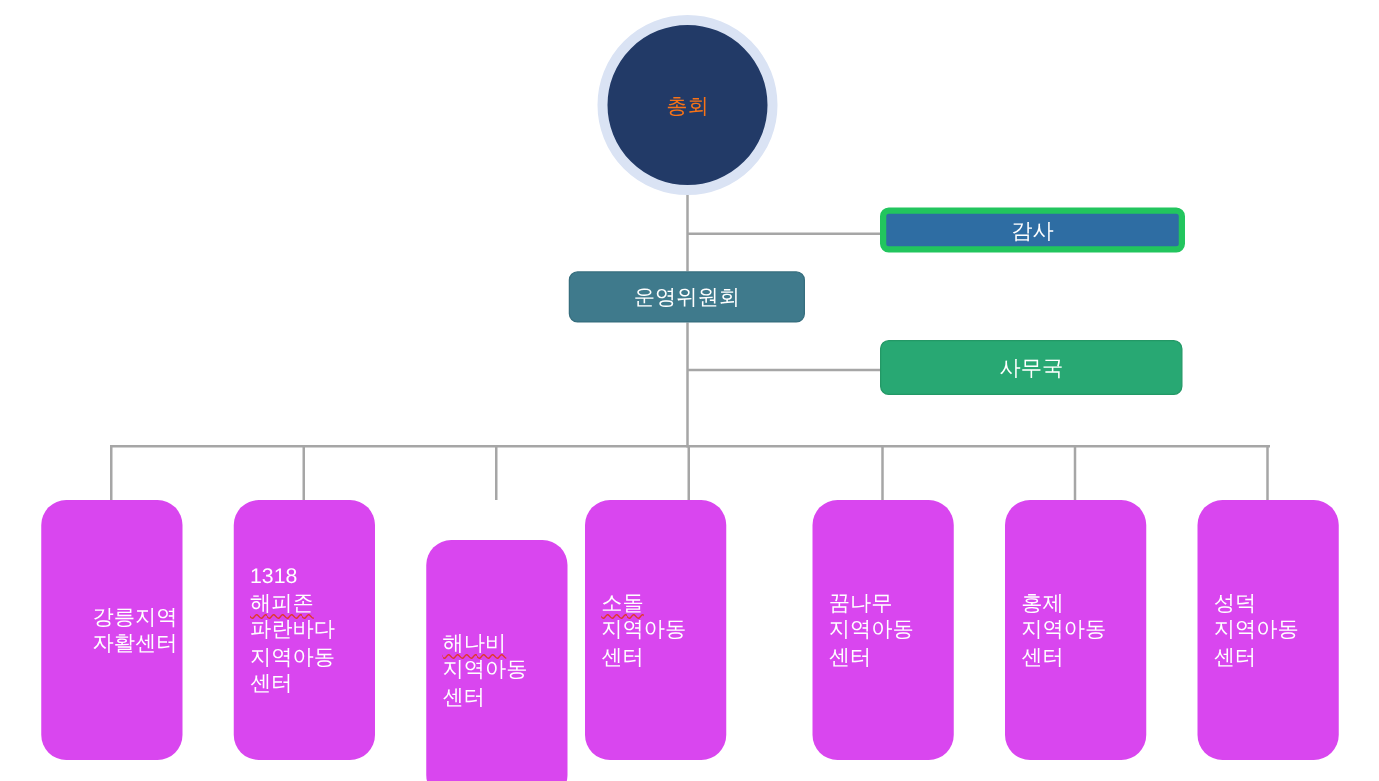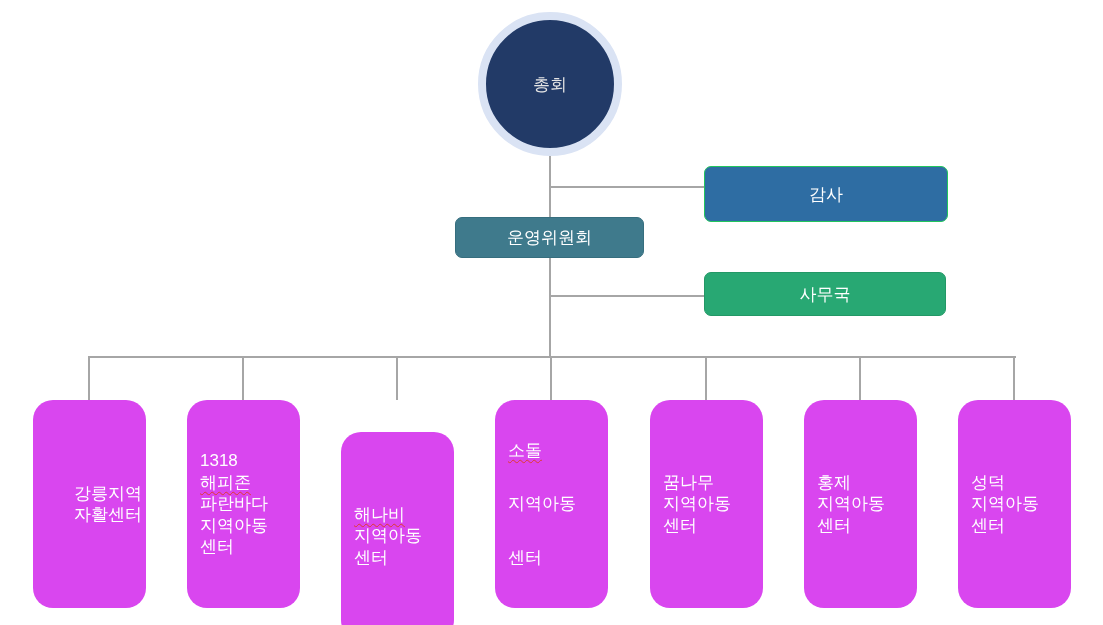--- a/index.html
+++ b/index.html
@@ -22,36 +22,36 @@
 
   
   .root-circle {
     position: absolute;
     left: 478px; top: 12px;
     width: 128px; height: 128px;
     background: #223A67;
     border: 8px solid #DAE3F4;
     border-radius: 50%;
     display: flex; align-items: center; justify-content: center;
-    color: #e5e5e5;
+    color: #f97316;
     font-size: 17px;
   }
 
   
   .node {
     position: absolute;
     display: flex; align-items: center; justify-content: center;
     color: #ffffff;
     font-size: 17px;
     border-radius: 7px;
     box-sizing: border-box;
   }
   .node-audit {
-    left: 704px; top: 166px; width: 244px; height: 56px;
-    background: #2E6DA3; border: 1px solid #22c55e; justify-content: center;
+    left: 704px; top: 166px; width: 244px; height: 36px;
+    background: #2E6DA3; border: 5px solid #22c55e; justify-content: center;
   }
   .node-committee {
     left: 455px; top: 217px; width: 189px; height: 41px;
     background: #3F7A8C; border: 1px solid #366E7E;
   }
   .node-secretariat {
     left: 704px; top: 272px; width: 242px; height: 44px;
     background: #28A873; border: 1px solid #239866;
   }
 
@@ -123,21 +123,21 @@
     <span>지역아동</span>
     <span>센터</span>
   </div>
 
   <div class="center-box" style="left:341px;margin-top:32px;">
     <span class="misspell">해나비</span>
     <span>지역아동</span>
     <span>센터</span>
   </div>
 
-  <div class="center-box" style="left:495px;gap:32px;">
+  <div class="center-box" style="left:468px;">
     <span class="misspell">소돌</span>
     <span>지역아동</span>
     <span>센터</span>
   </div>
 
   <div class="center-box" style="left:650px;">
     <span>꿈나무</span>
     <span>지역아동</span>
     <span>센터</span>
   </div>

